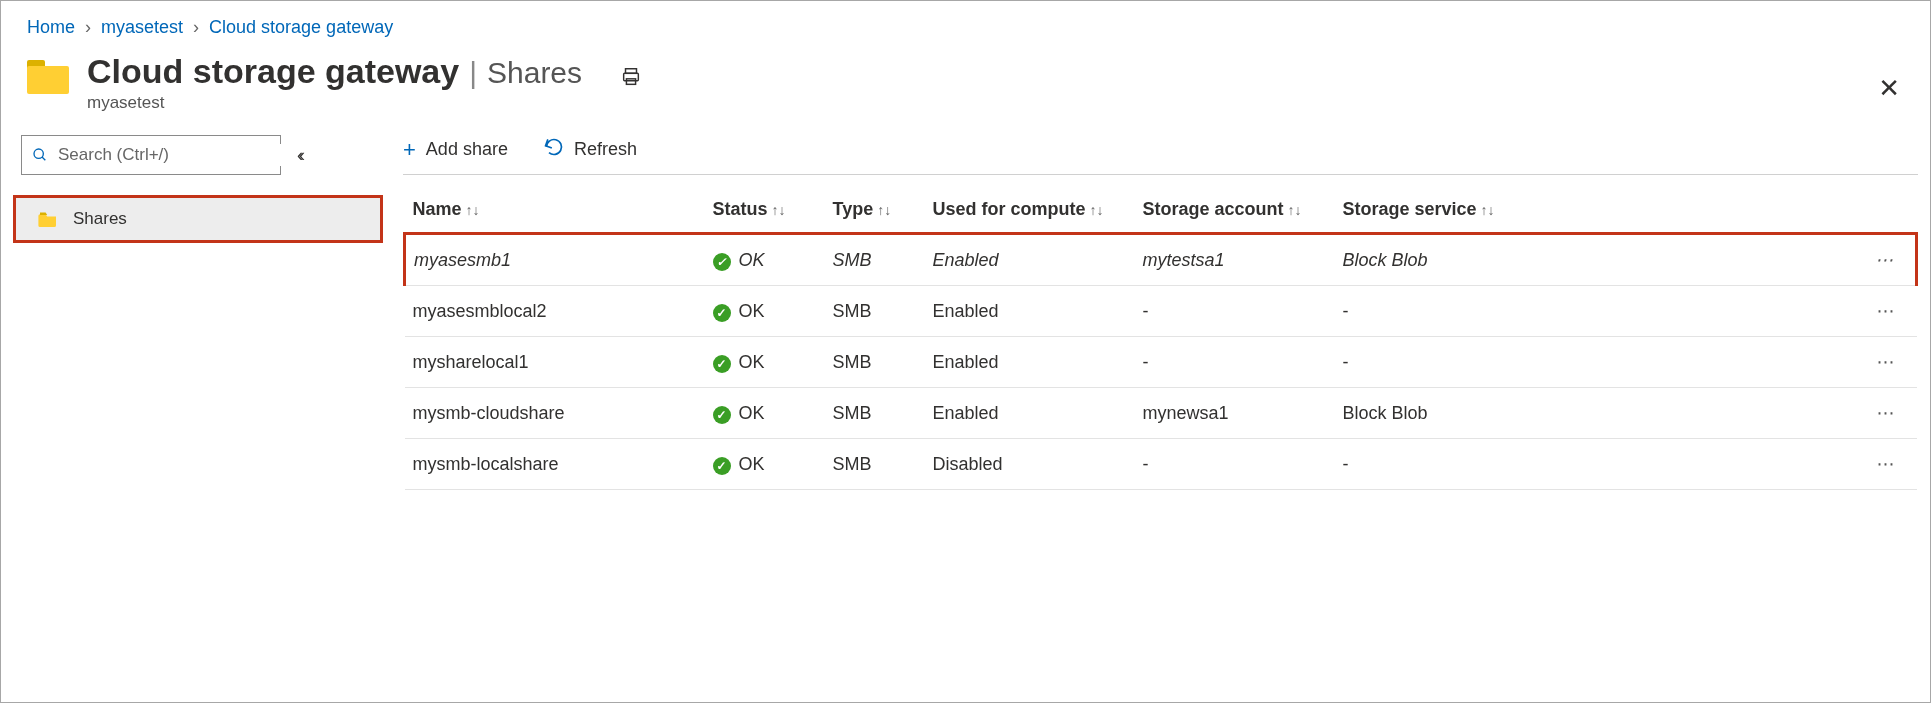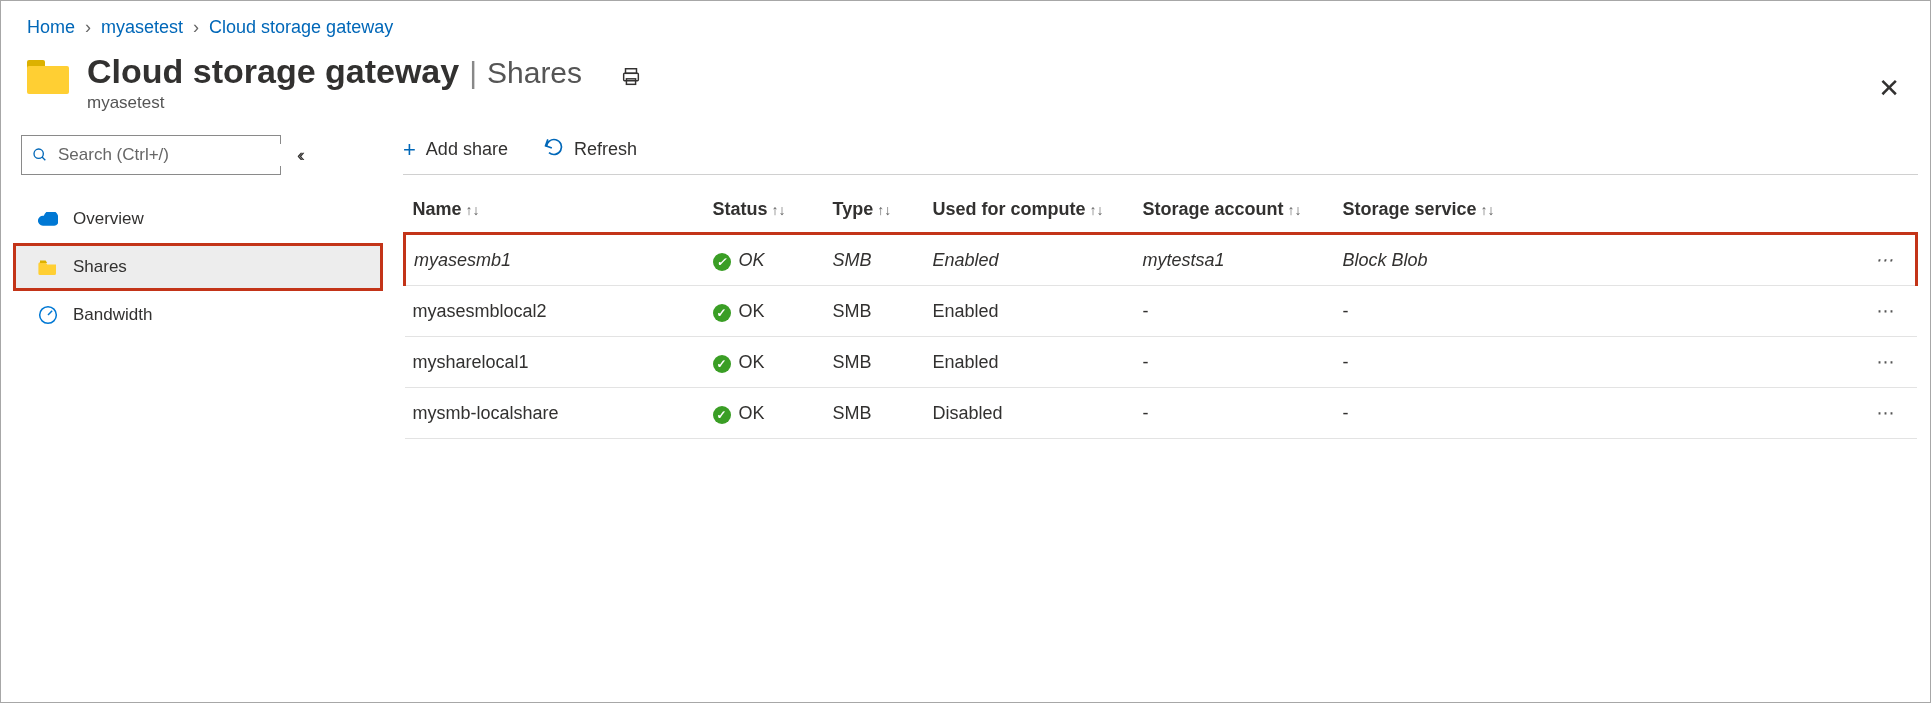--- a/index.html
+++ b/index.html
@@ -177,50 +177,33 @@
             <svg width="16" height="16" viewBox="0 0 24 24" fill="none" stroke="#0067b8" stroke-width="2">
               <circle cx="10" cy="10" r="7"></circle>
                 <line x1="20" y1="20" x2="15" y2="15"></line>
             </svg>
           </span>
           <input type="text" placeholder="Search (Ctrl+/)" style="">
         </div>
         <span class="collapse-chevrons">‹‹</span>
       </div>
 
-      <div class="nav-item">
-        <span class="icon-slot cloud-ico">
-          <svg width="20" height="14" viewBox="0 0 24 16">
-              <path fill="#0078d4" d="M19 16H6a6 6 0 1 1 1-11.9A7 7 0 0 1 24 9a5 5 0 0 1-5 7z"></path>
-            </svg>
-        </span>
-        <span>Overview</span>
-      </div>
 
       <div class="nav-item selected highlight-red">
         <span class="icon-slot folder-ico">
           <svg width="20" height="16" viewBox="0 0 24 20">
               <path fill="#ffcf33" d="M2 4h7l2 3h11v11a2 2 0 0 1-2 2H2a2 2 0 0 1-2-2V6a2 2 0 0 1 2-2z"></path>
               <path fill="#dcb100" d="M2 2h7l2 3H2z"></path>
             </svg>
         </span>
         <span>Shares</span>
       </div>
 
 
 
-      <div class="nav-item">
-        <span class="icon-slot bw-ico">
-          <svg width="20" height="20" viewBox="0 0 24 24" fill="none" stroke="#0078d4" stroke-width="1.8">
-              <circle cx="12" cy="12" r="10"></circle>
-              <path d="M12 12l5-5"></path>
-            </svg>
-        </span>
-        <span>Bandwidth</span>
-      </div>
     </aside>
 
     <main class="main">
       <div class="toolbar">
         <span class="tool-btn">
           <span class="ticon">+</span>
           <span>Add share</span>
         </span>
         <span class="tool-btn">
           <span class="ticon">
@@ -276,20 +259,29 @@
             <tr>
               <td>mysharelocal1</td>
               <td><span class="ok-dot">✓</span>OK</td>
               <td>SMB</td>
               <td>Enabled</td>
               <td>-</td>
               <td>-</td>
               <td class="row-menu">⋯</td>
             </tr>
             <tr>
+              <td>mysmb-cloudshare</td>
+              <td><span class="ok-dot">✓</span>OK</td>
+              <td>SMB</td>
+              <td>Enabled</td>
+              <td>mynewsa1</td>
+              <td>Block Blob</td>
+              <td class="row-menu">⋯</td>
+            </tr>
+            <tr>
               <td>mysmb-localshare</td>
               <td><span class="ok-dot">✓</span>OK</td>
               <td>SMB</td>
               <td>Disabled</td>
               <td>-</td>
               <td>-</td>
               <td class="row-menu">⋯</td>
             </tr>
           </tbody>
       </table>

